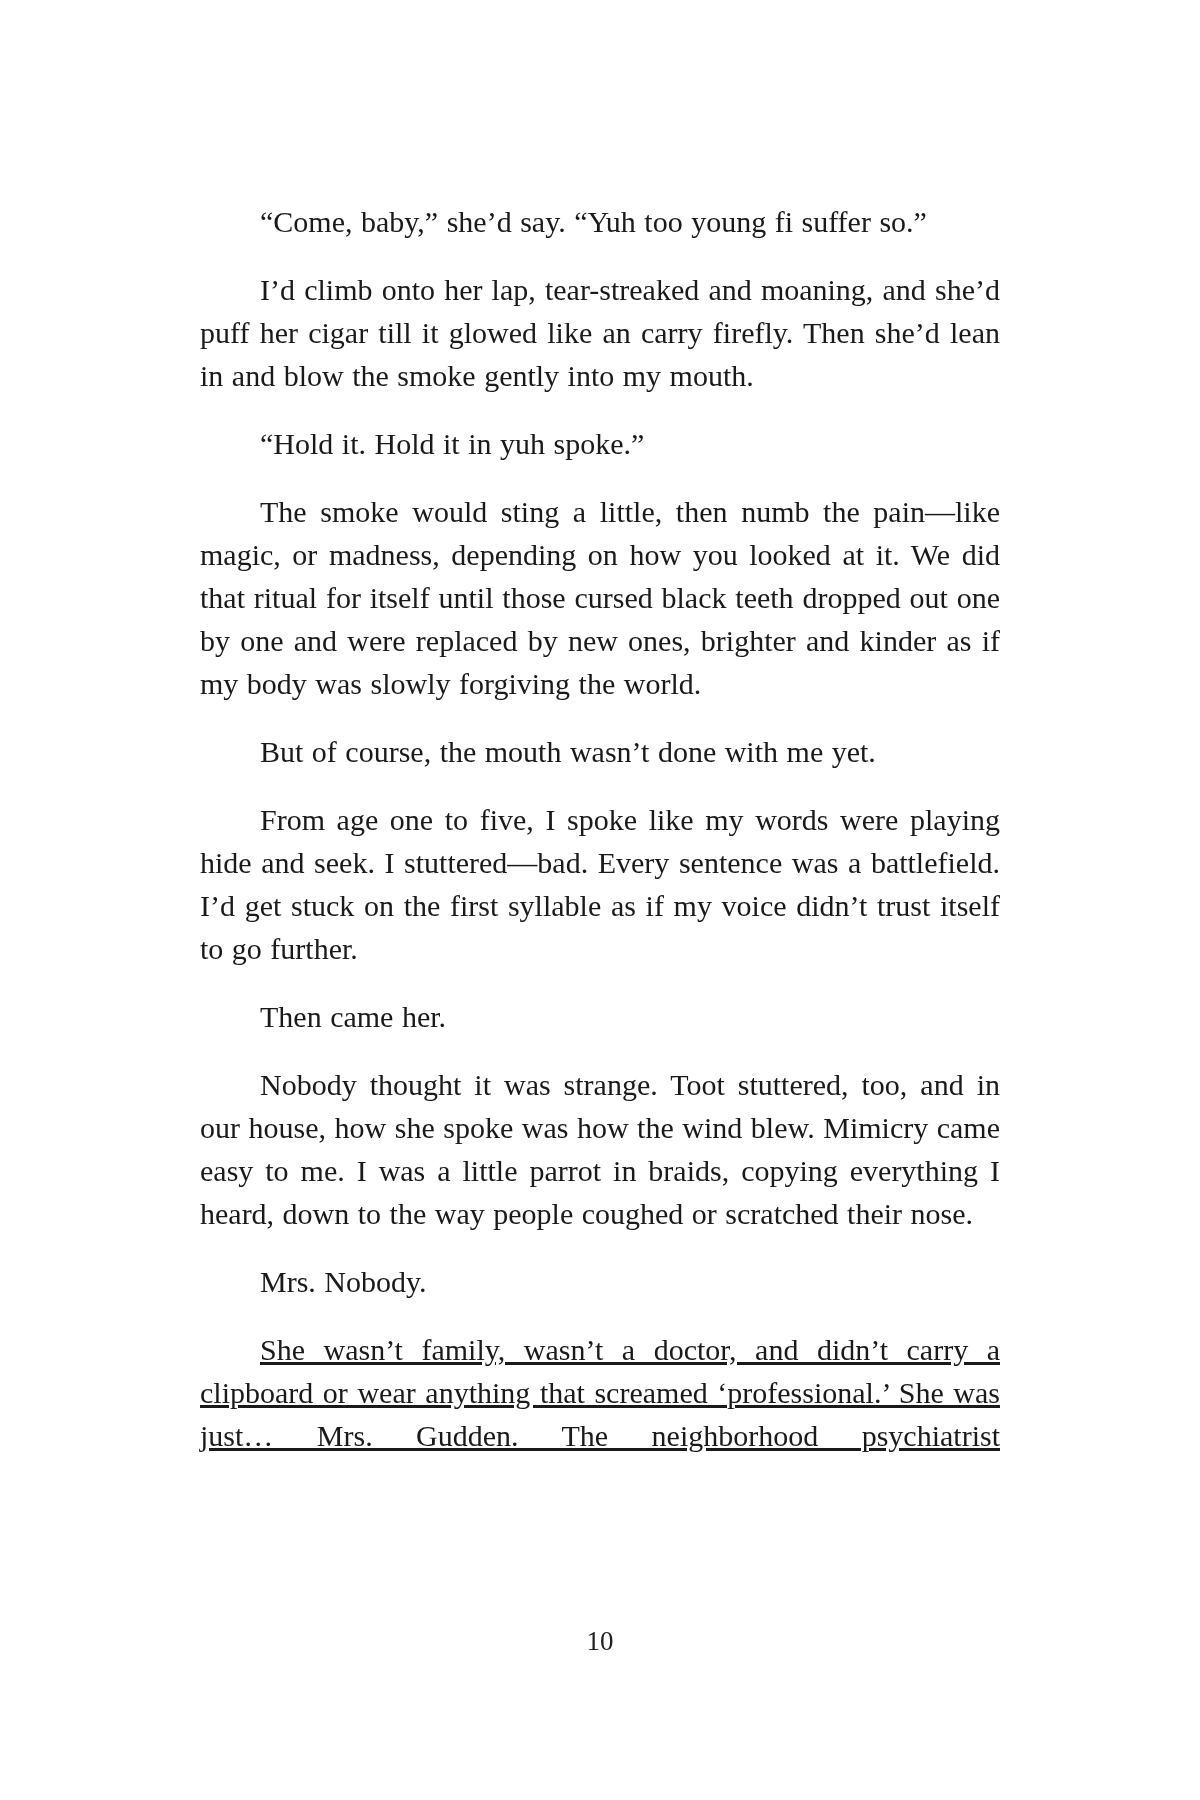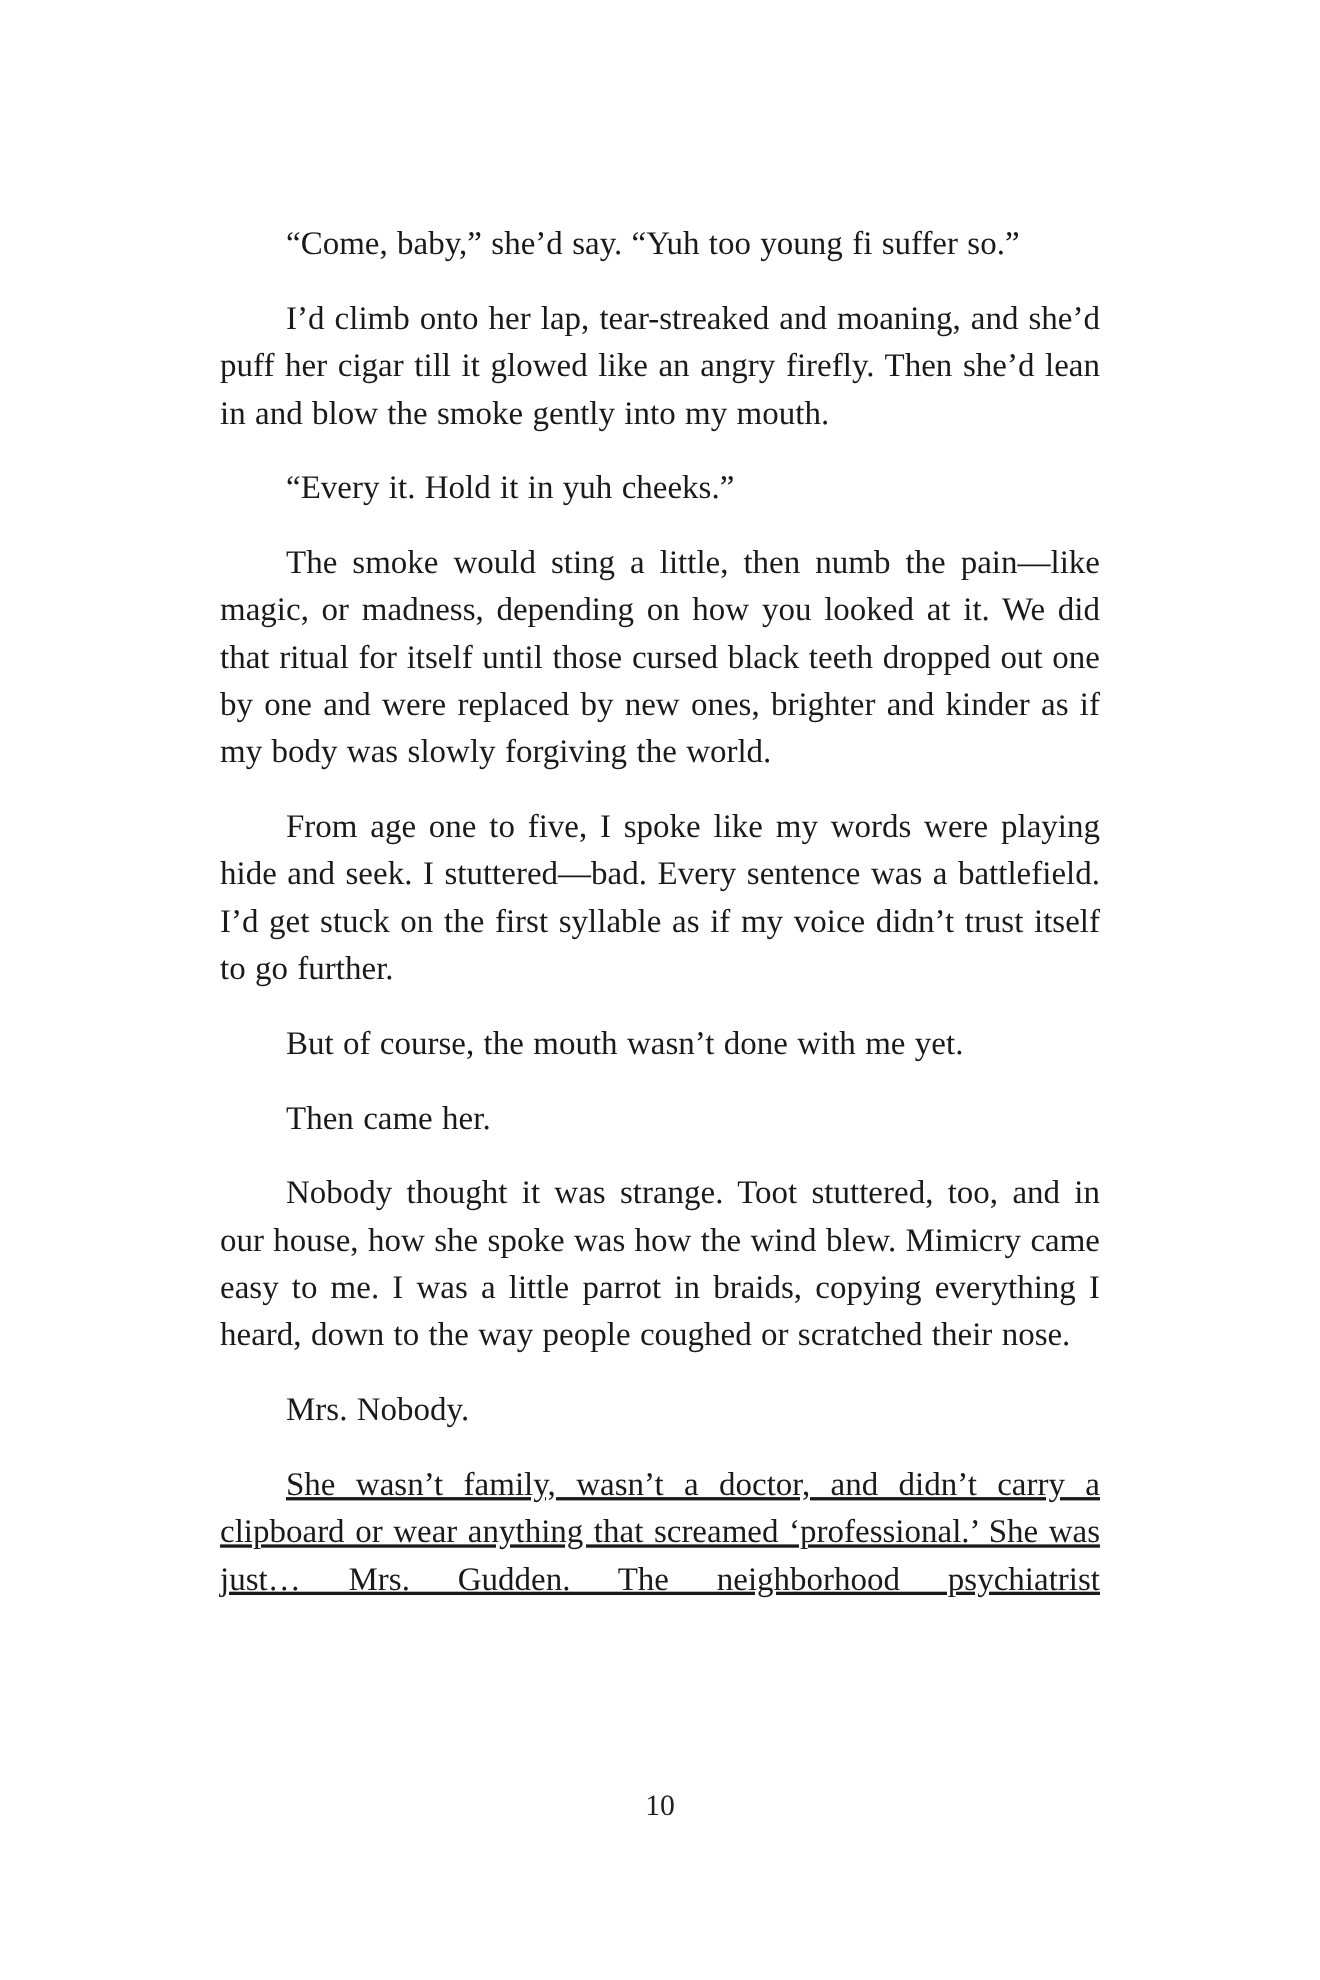--- a/index.html
+++ b/index.html
@@ -52,24 +52,24 @@
     line-height: 30px;
     color: #222222;
   }
 </style>
 </head>
 <body>
 
 <div class="page">
   <div class="page-text">
     <p>“Come, baby,” she’d say. “Yuh too young fi suffer so.”</p>
-    <p>I’d climb onto her lap, tear-streaked and moaning, and she’d puff her cigar till it glowed like an angry firefly. Then she’d lean in and blow the smoke gently into my mouth.</p>
-    <p>“Every it. Hold it in yuh cheeks.”</p>
+    <p>I’d climb onto her lap, tear-streaked and moaning, and she’d puff her cigar till it glowed like an carry firefly. Then she’d lean in and blow the smoke gently into my mouth.</p>
+    <p>“Hold it. Hold it in yuh spoke.”</p>
     <p>The smoke would sting a little, then numb the pain—like magic, or madness, depending on how you looked at it. We did that ritual for itself until those cursed black teeth dropped out one by one and were replaced by new ones, brighter and kinder as if my body was slowly forgiving the world.</p>
+    <p>But of course, the mouth wasn’t done with me yet.</p>
     <p>From age one to five, I spoke like my words were playing hide and seek. I stuttered—bad. Every sentence was a battlefield. I’d get stuck on the first syllable as if my voice didn’t trust itself to go further.</p>
-    <p>But of course, the mouth wasn’t done with me yet.</p>
     <p>Then came her.</p>
     <p>Nobody thought it was strange. Toot stuttered, too, and in our house, how she spoke was how the wind blew. Mimicry came easy to me. I was a little parrot in braids, copying everything I heard, down to the way people coughed or scratched their nose.</p>
     <p>Mrs. Nobody.</p>
     <p class="continued">She wasn’t family, wasn’t a doctor, and didn’t carry a clipboard or wear anything that screamed ‘professional.’ She was just… Mrs. Gudden. The neighborhood psychiatrist</p>
   </div>
   <div class="page-number">10</div>
 </div>
 
 </body></html>

